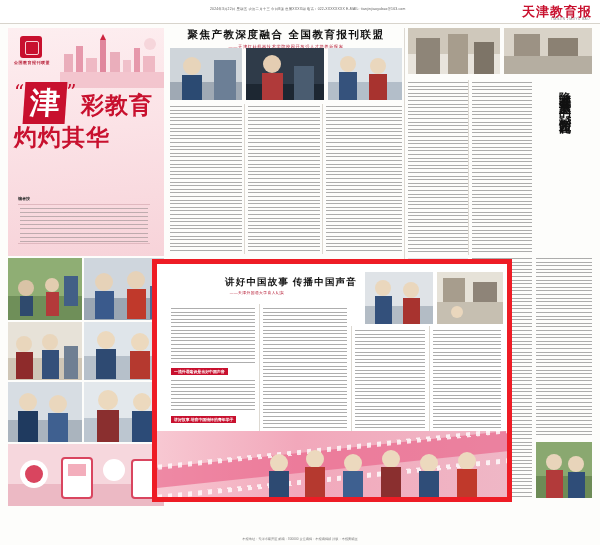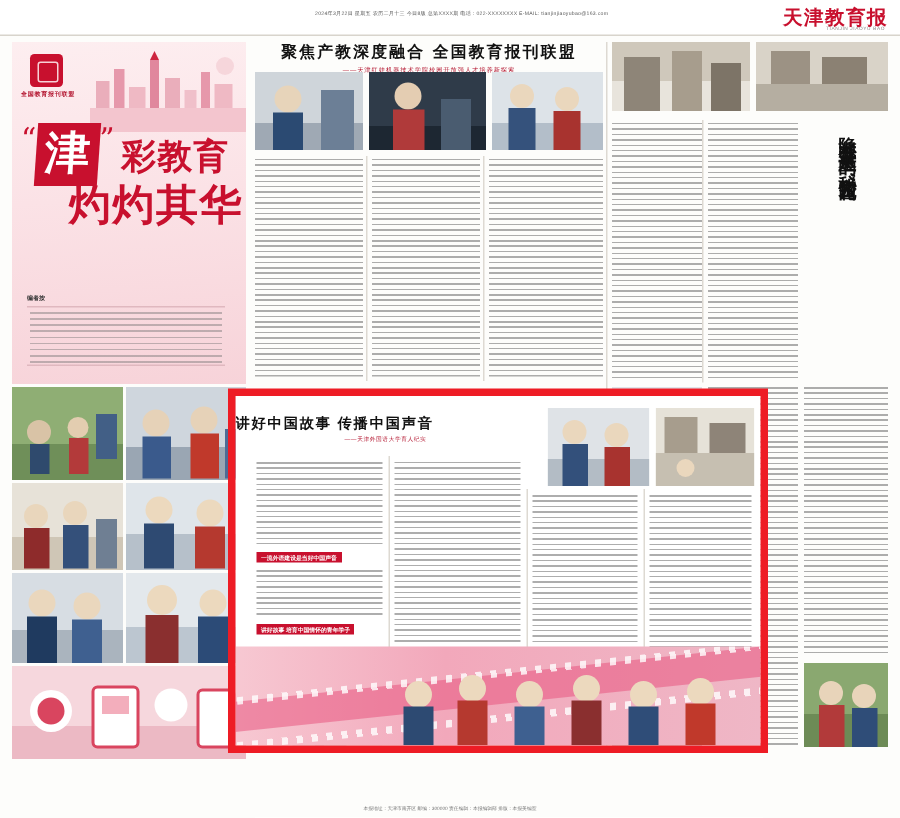--- a/index.html
+++ b/index.html
@@ -100,23 +100,22 @@
     font-family: "DejaVu Serif", serif; font-size: 20px; color: #c8102e;
     vertical-align: top; line-height: 20px;
   }
   .lf-title-main {
     margin-top: 17px; font-family: "DejaVu Serif", serif;
     font-size: 23px; font-weight: bold; color: #c8102e; line-height: 26px;
     letter-spacing: 1px;
   }
   .lf-title-sub {
     font-family: "DejaVu Serif", serif;
-    font-size: 28px; font-weight: bold; color: #c8102e; line-height: 26px;
+    font-size: 23px; font-weight: bold; color: #c8102e; line-height: 26px;
     letter-spacing: 1px;
-    text-align: right;
   }
   .lf-lead-label {
     position: absolute; left: 10px; top: 168px; font-size: 4px;
     color: #333; font-weight: bold;
   }
   .lf-leadbox {
     position: absolute; left: 10px; top: 176px; width: 132px; height: 40px;
     border-top: 1px solid #e0b8bf; border-bottom: 1px solid #e0b8bf;
   }
 
@@ -146,22 +145,22 @@
   
   #redbox {
     position: absolute; left: 152px; top: 259px; width: 360px; height: 243px;
     border: 5px solid #ee1c25; z-index: 40; pointer-events: none;
   }
   #hl-article {
     position: absolute; left: 157px; top: 264px; width: 350px; height: 233px;
     background: #ffffff; z-index: 30; overflow: hidden;
   }
   .hl-title {
-    position: absolute; left: 0; top: 12px; width: 200px; text-align: left;
-    font-family: Liberation Sans, sans-serif; font-size: 9.5px; font-weight: bold;
+    position: absolute; left: 0; top: 12px; width: 200px; text-align: right;
+    font-family: Liberation Serif, serif; font-size: 9.5px; font-weight: bold;
     color: #111; letter-spacing: 1.2px; white-space: nowrap;
   }
   .hl-subtitle {
     position: absolute; left: 0; top: 26px; width: 200px; text-align: center;
     font-size: 3.8px; color: #b3142e; letter-spacing: .4px; white-space: nowrap;
   }
   .hl-sec {
     position: absolute; font-size: 3.9px; font-weight: bold; color: #fff;
     background: #c8102e; padding: 1px 3px; white-space: nowrap;
   }

